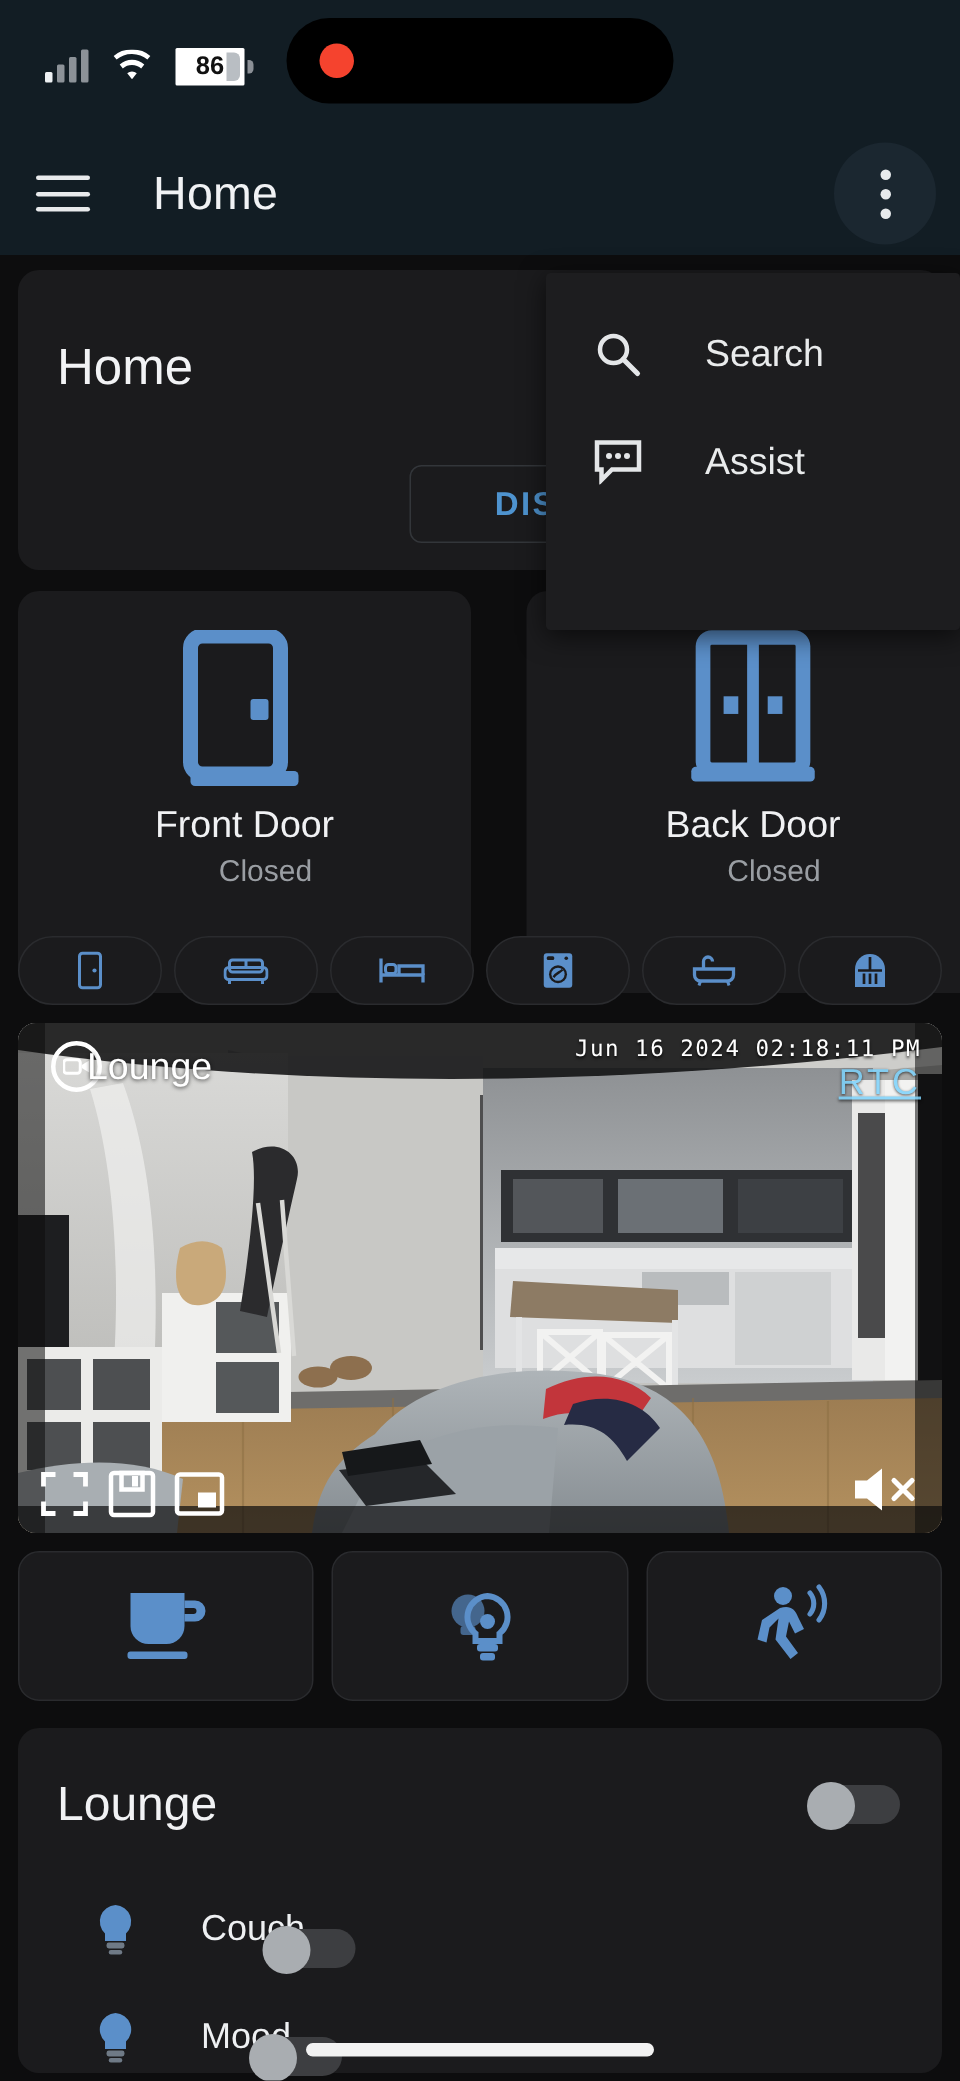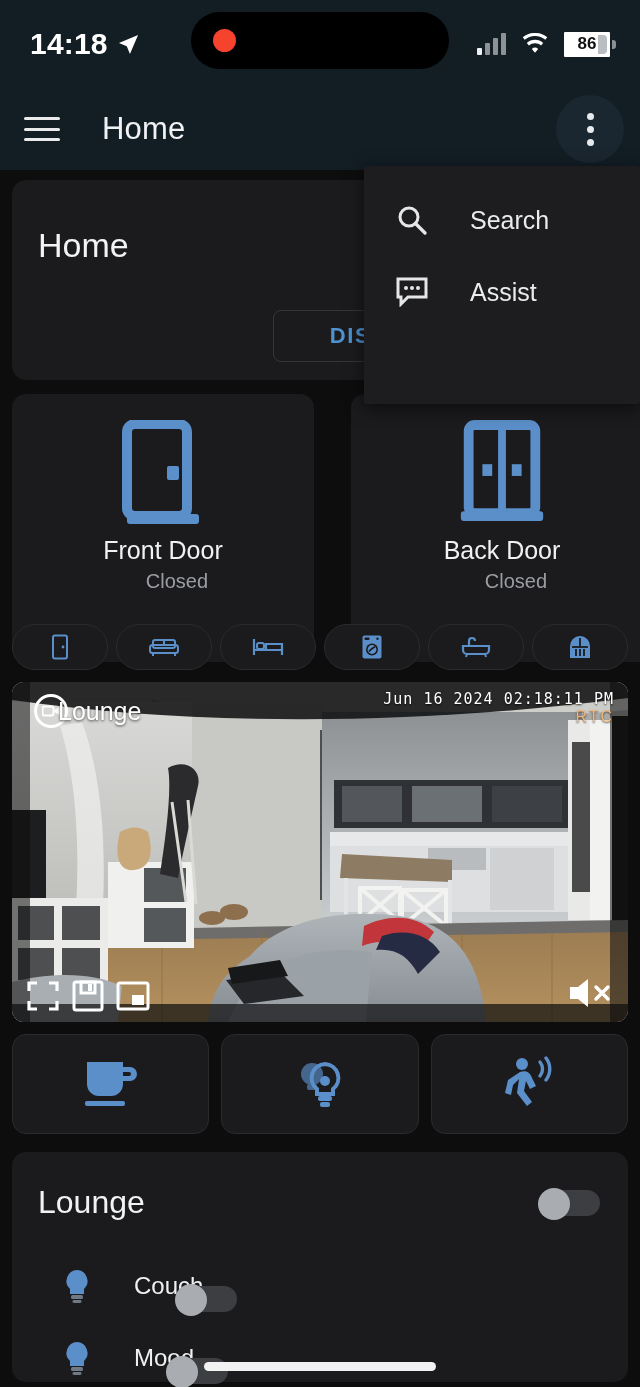--- a/index.html
+++ b/index.html
@@ -97,22 +97,22 @@
   #camera-card { position:absolute; left:12px; top:512px; width:616px; height:340px;
     border-radius:12px; overflow:hidden; background:#2b2b2b;}
   #cam-img { position:absolute; inset:0; }
   .cam-badge { position:absolute; left:22px; top:12px; display:flex; align-items:center; gap:6px;}
   .cam-badge-ring { width:34px; height:34px; border-radius:50%; border:3px solid #fff;
     display:flex; align-items:center; justify-content:center;}
   .cam-badge-text { color:#fff; font-size:25px; text-shadow:0 1px 3px rgba(0,0,0,.7); margin-left:-16px;}
   .cam-ts { position:absolute; right:14px; top:8px; text-align:right;
     font-family:"DejaVu Sans Mono", monospace; color:#fff; font-size:15px;
     text-shadow:0 1px 2px rgba(0,0,0,.8); letter-spacing:1px;}
-  .cam-rtc { color:#fdba74; font-size:16px; font-family:"Liberation Sans",sans-serif;
-    letter-spacing:2px; opacity:.85;}
+  .cam-rtc { color:#7dd3fc; font-size:24px; font-family:"Liberation Sans",sans-serif;
+    letter-spacing:2px; opacity:.85;text-decoration:underline;}
   .cam-ctrls { position:absolute; left:14px; bottom:10px; display:flex; align-items:center; gap:12px;}
   .cam-mute { position:absolute; right:16px; bottom:12px; display:flex; align-items:center;}
 
   
   #action-row { position:absolute; left:12px; top:864px; width:616px; height:100px;
     display:flex; gap:12px;}
   .act-tile { flex:1; background:#1b1b1d; border:1px solid #2a2b2e; border-radius:14px;
     display:flex; align-items:center; justify-content:center;}
 
   
@@ -128,45 +128,39 @@
 
   
   .toggle { position:relative; width:62px; height:30px; }
   .toggle .track { position:absolute; right:0; top:2px; width:54px; height:26px;
     border-radius:13px; background:#3d3e41;}
   .toggle .knob { position:absolute; left:0; top:0; width:32px; height:32px;
     border-radius:50%; background:#a9adb1;}
 
   
   #menu {
-    position:absolute; left:364px; top:166px; width:276px; height:238px;
+    position:absolute; left:364px; top:182px; width:276px; height:238px;
     background:#1d1d1f; border-radius:3px; box-shadow:0 4px 18px rgba(0,0,0,.6);
     z-index:40;
   }
   .menu-item { position:absolute; left:0; width:276px; height:72px; display:flex; align-items:center;}
   .menu-icon { width:44px; margin-left:26px; display:flex; justify-content:center; align-items:center;}
   .menu-label { color:#e9ebec; font-size:25px; margin-left:36px;}
   #mi-0{ top:18px;} #mi-1{ top:90px;} #mi-2{ top:162px;}
 
   
   #home-indicator { position:absolute; left:50%; transform:translateX(-50%); bottom:16px;
     width:232px; height:9px; border-radius:5px; background:#f2f2f2; z-index:50;}
 </style>
 </head>
 <body>
 
 <div id="phone">
 
   <div id="statusbar">
-    <div class="sb-left">
-      <div class="sb-time">14:18</div>
-      <svg class="loc-arrow" viewBox="0 0 24 24">
-        <path d="M22 2 2 10.5l8.2 3.3L13.5 22z" fill="#ffffff"></path>
-      </svg>
-    </div>
 
     <div class="dyn-island">
       <div class="rec-dot"></div>
     </div>
 
     <div class="sb-right">
       <div class="sig">
         <i></i>
           <i></i>
           <i></i>

